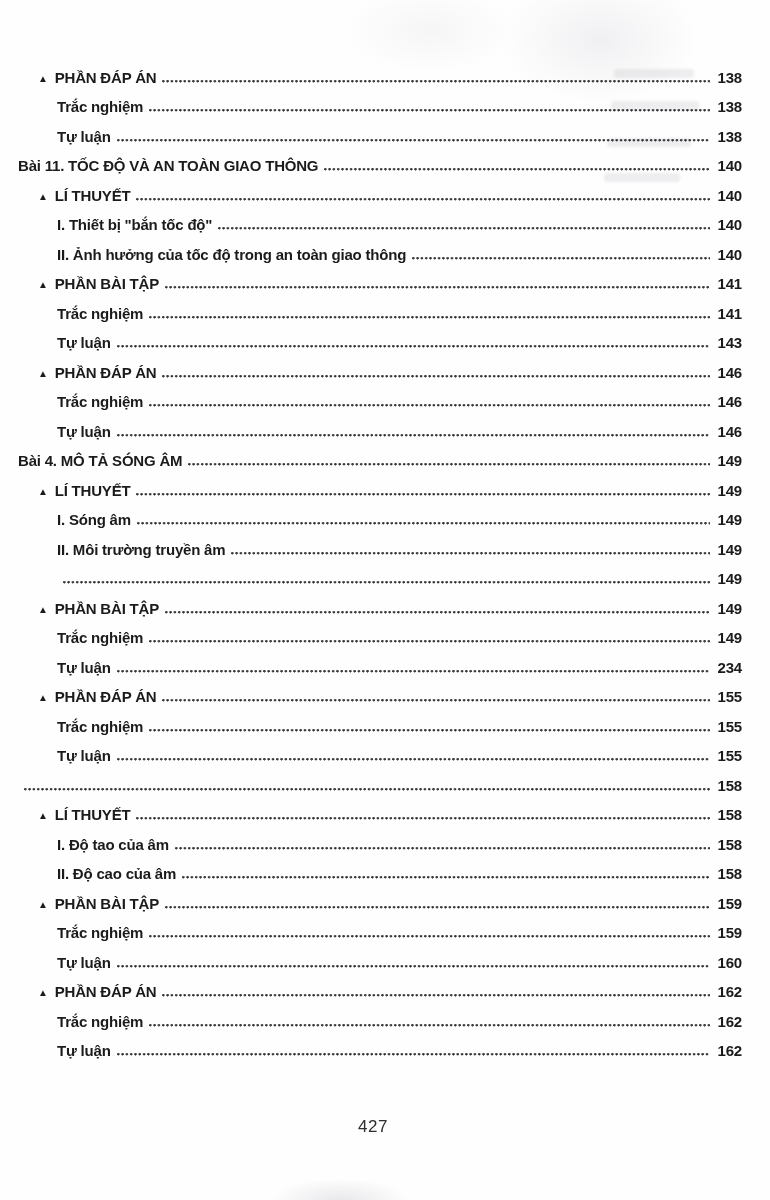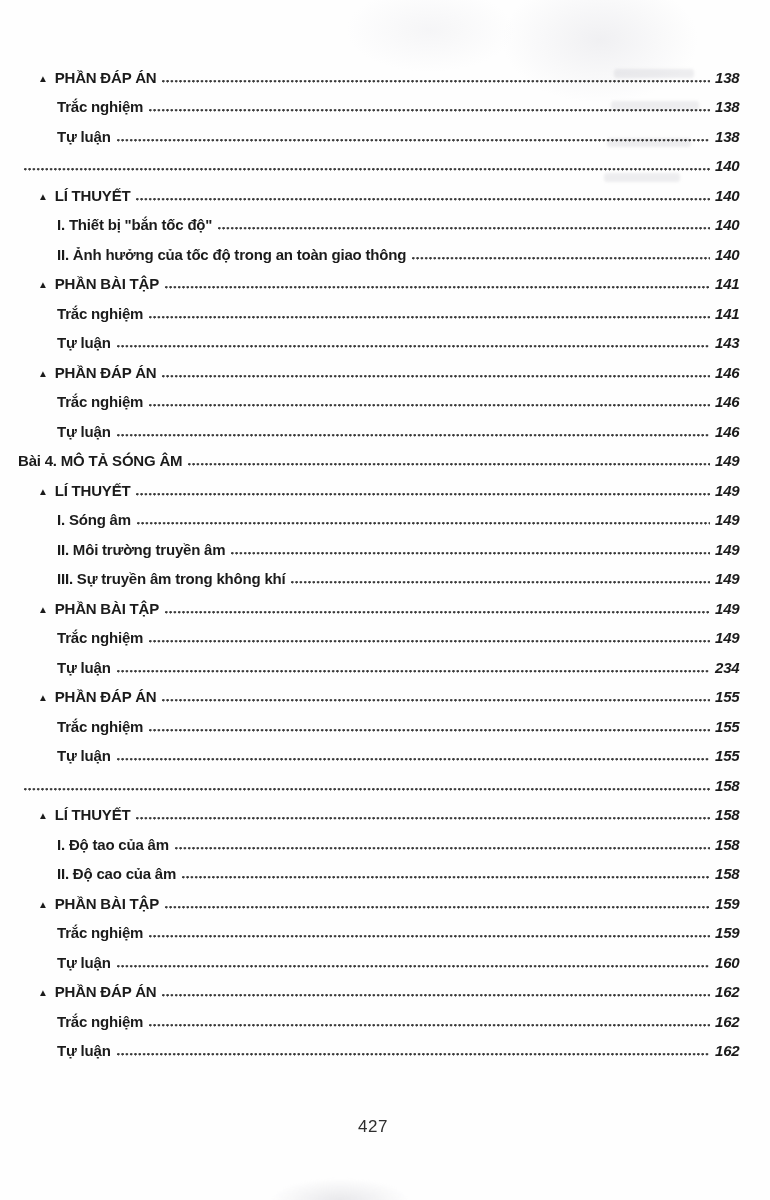--- a/index.html
+++ b/index.html
@@ -57,23 +57,23 @@
     flex: 1;
     height: 3px;
     margin: 0 5px 3px 6px;
     background-image: radial-gradient(circle at 1.3px 1.3px, #3b3b3b 1.05px, rgba(0,0,0,0) 1.45px);
     background-size: 4.3px 3px;
     background-repeat: repeat-x;
     background-position: left bottom;
   }
   .row .pagenum {
     width: 27px;
+    text-align: right;
     line-height: 17px;
     font-weight: 700;
-    font-style: italic;
   }
   
   .ghost {
     position: absolute;
     height: 9px;
     border-radius: 3px;
     background: rgba(152,152,164,0.17);
     filter: blur(1.6px);
   }
   .ghost.g1 { left: 614px; top: 69px;  width: 80px; }
@@ -134,20 +134,21 @@
 
     <div class="row sub">
 
       <span class="label">Tự luận</span>
       <span class="leader"></span>
       <span class="pagenum">138</span>
     </div>
 
     <div class="row chapter">
 
+      <span class="label">Bài 11. TỐC ĐỘ VÀ AN TOÀN GIAO THÔNG</span>
       <span class="leader"></span>
       <span class="pagenum">140</span>
     </div>
 
     <div class="row section">
       <span class="bullet">▲</span>
       <span class="label">LÍ THUYẾT</span>
       <span class="leader"></span>
       <span class="pagenum">140</span>
     </div>
@@ -231,21 +232,20 @@
 
     <div class="row sub">
 
       <span class="label">II. Môi trường truyền âm</span>
       <span class="leader"></span>
       <span class="pagenum">149</span>
     </div>
 
     <div class="row sub">
 
-      <span class="label">III. Sự truyền âm trong không khí</span>
       <span class="leader"></span>
       <span class="pagenum">149</span>
     </div>
 
     <div class="row section">
       <span class="bullet">▲</span>
       <span class="label">PHẦN BÀI TẬP</span>
       <span class="leader"></span>
       <span class="pagenum">149</span>
     </div>

